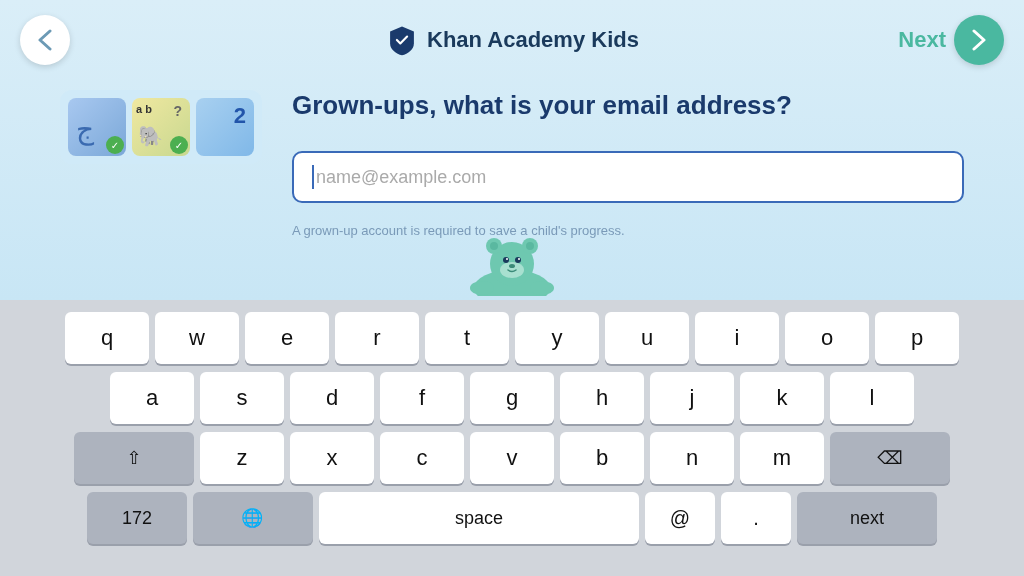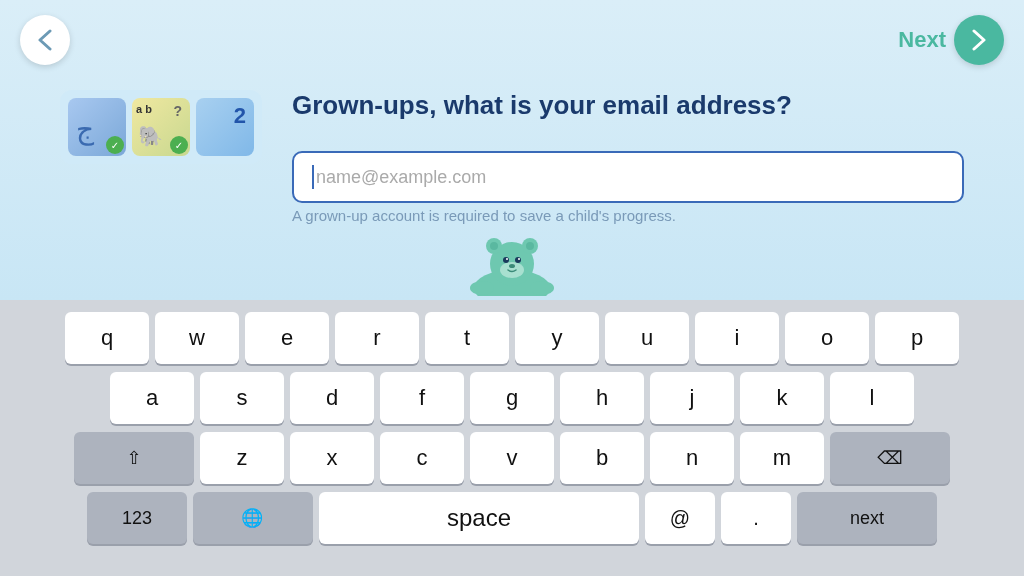--- a/index.html
+++ b/index.html
@@ -203,23 +203,23 @@
     }
     @keyframes blink {
       0%, 100% { opacity: 1; }
       50% { opacity: 0; }
     }
     .email-placeholder {
       font-size: 18px;
       color: #aaa;
     }
     .form-helper {
-      font-size: 15px;
+      font-size: 13px;
       color: #7a9ab8;
-      margin-top: 4px;
+      margin-top: 20px;
     }
 
     
     .bear-container {
       position: absolute;
       bottom: 0;
       left: 50%;
       transform: translateX(-50%);
     }
     .bear-svg {
@@ -260,21 +260,21 @@
     }
     .key-special {
       background: #adb3be;
       color: #111;
       font-size: 18px;
     }
     .key-space {
       min-width: 280px;
       max-width: 320px;
       flex: 4;
-      font-size: 24px;
+      font-size: 18px;
     }
     .key-wide {
       min-width: 100px;
       max-width: 120px;
     }
     .key-numbers {
       min-width: 90px;
       max-width: 100px;
       font-size: 18px;
     }
@@ -302,20 +302,30 @@
 
 <div class="top-section">
 
   <div class="header">
     <button class="back-btn">
       <svg width="14" height="22" viewBox="0 0 14 22" fill="none">
         <path d="M12 2L2 11L12 20" stroke="#6c9ab5" stroke-width="3" stroke-linecap="round" stroke-linejoin="round"></path>
       </svg>
     </button>
 
+    <div class="logo-area">
+
+      <svg class="logo-icon" viewBox="0 0 40 40">
+        <path d="M20 4 L34 10 L34 24 C34 31 27 36 20 38 C13 36 6 31 6 24 L6 10 Z" fill="#1a3a6c"></path>
+        <path d="M14 20 L18 24 L26 16" stroke="white" stroke-width="2.5" stroke-linecap="round" stroke-linejoin="round" fill="none"></path>
+      </svg>
+      <div class="logo-text">
+        <span>Khan Academy </span><span>Kids</span>
+      </div>
+    </div>
 
     <div class="next-area">
       <span class="next-label">Next</span>
       <button class="next-btn">
         <svg width="14" height="22" viewBox="0 0 14 22" fill="none">
           <path d="M2 2L12 11L2 20" stroke="white" stroke-width="3" stroke-linecap="round" stroke-linejoin="round"></path>
         </svg>
       </button>
     </div>
   </div>
@@ -407,20 +417,20 @@
     <button class="key">x</button>
     <button class="key">c</button>
     <button class="key">v</button>
     <button class="key">b</button>
     <button class="key">n</button>
     <button class="key">m</button>
     <button class="key key-special key-wide">⌫</button>
   </div>
 
   <div class="key-row">
-    <button class="key key-special key-numbers">123</button>
+    <button class="key key-special key-numbers">172</button>
     <button class="key key-special key-wide">🌐</button>
     <button class="key key-space">space</button>
     <button class="key key-at">@</button>
     <button class="key key-dot">.</button>
     <button class="key key-special key-next-kb">next</button>
   </div>
 </div>
 
 </body></html>

